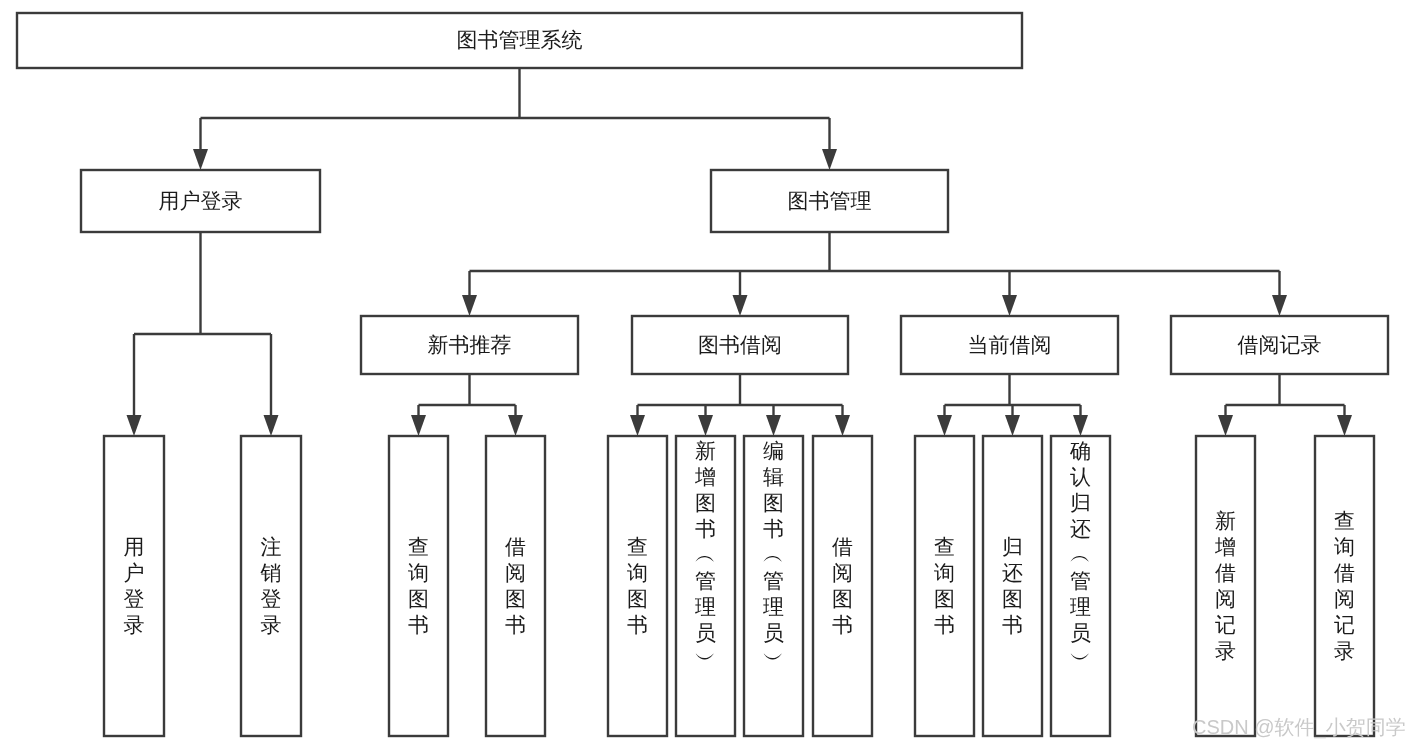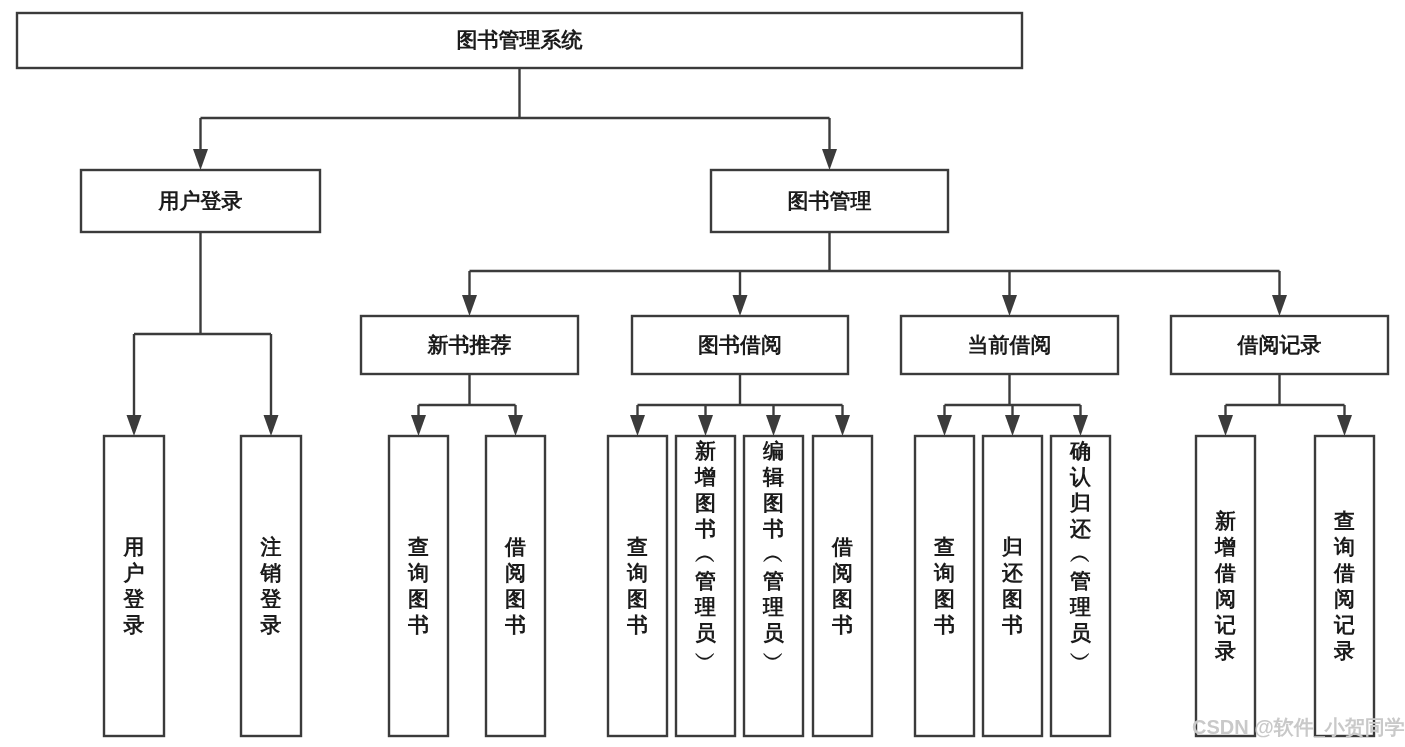--- a/index.html
+++ b/index.html
@@ -11,21 +11,20 @@
     width: 1405px;
     height: 747px;
     font-family: "Liberation Sans", "DejaVu Sans", sans-serif;
     overflow: hidden;
     position: relative;
   }
   #diagram-root {
     position: relative;
     width: 1165px;
     height: 747px;
-    font-weight: bold;
   }
   svg#diagram-svg {
     position: absolute;
     top: 0;
     left: 0;
     width: 1405px;
     height: 747px;
   }
   .node-box {
     fill: #ffffff;

